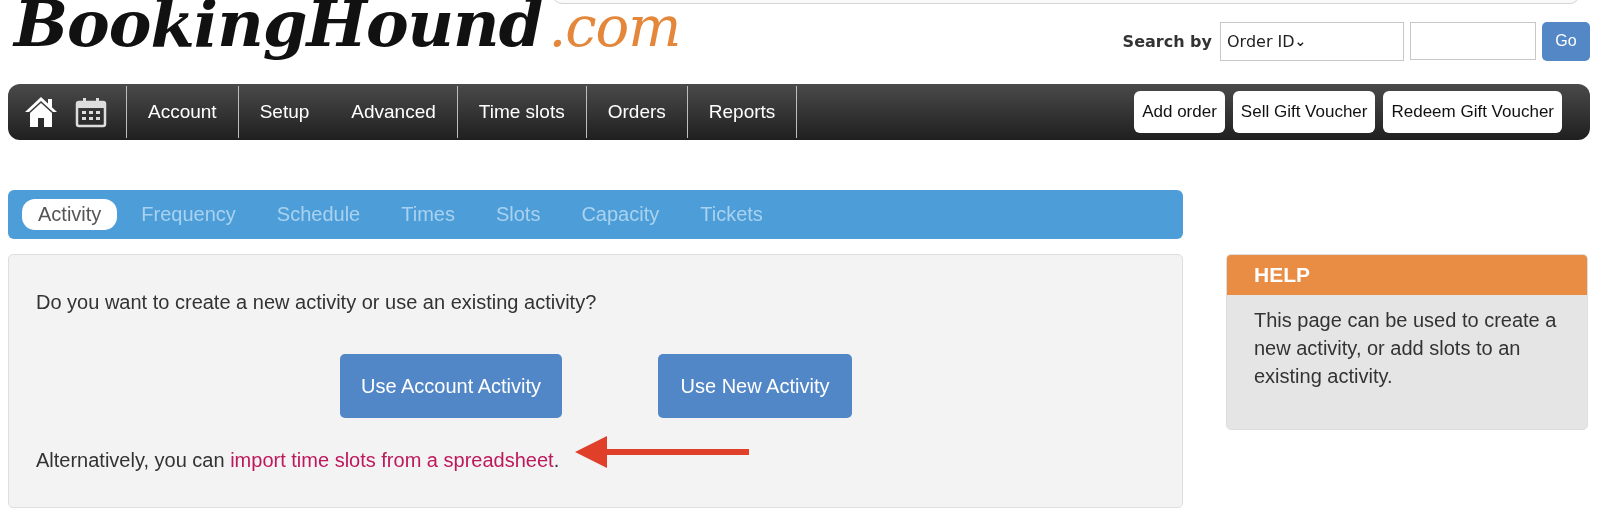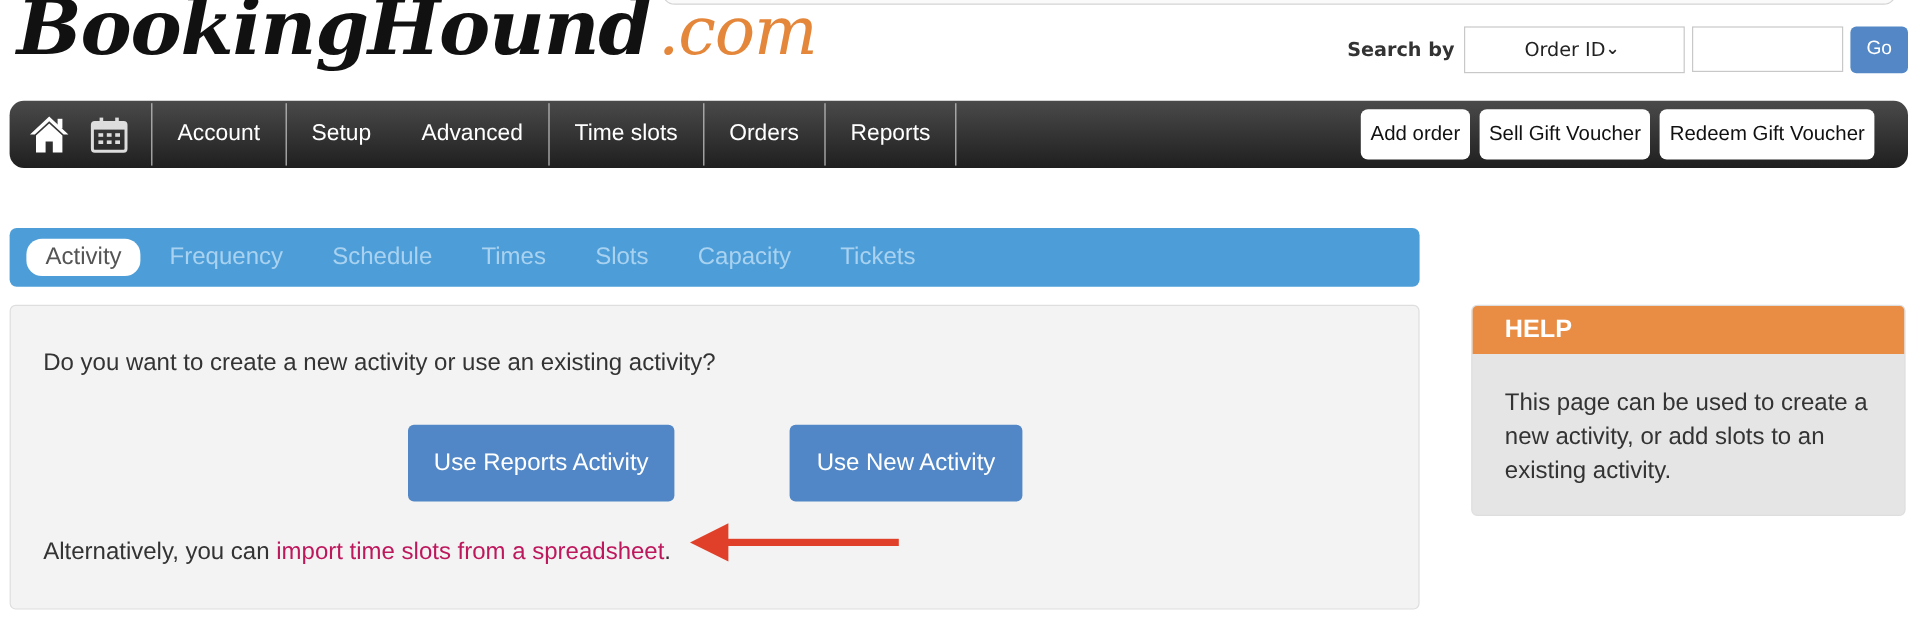--- a/index.html
+++ b/index.html
@@ -18,21 +18,21 @@
   }
   .logo .logo-main { font-family: "DejaVu Serif", serif; }
   .logo .logo-tld { color: #e4873b; font-weight: normal; font-size: 56px; margin-left: 6px; }
 
   .search-area {
     position: absolute; right: 10px; top: 21px; height: 40px; display: flex; align-items: center; gap: 6px;
   }
   .search-label { font-family: "DejaVu Sans", sans-serif; font-weight: bold; font-size: 16px; color: #333; margin-right: 2px; }
   .search-select {
     width: 184px; height: 39px; border: 1px solid #c8c8c8; background: #fff;
-    display: flex; align-items: center; justify-content: center; padding: 0 10px 0 6px;
+    display: flex; align-items: center; justify-content: flex-start; padding: 0 10px 0 6px;
     font-family: "DejaVu Sans", sans-serif; font-size: 16px; color: #222;
   }
   .search-select .chev { font-size: 14px; font-weight: bold; color: #222; }
   .search-input { width: 126px; height: 38px; border: 1px solid #c8c8c8; background: #fff; font-size: 16px; padding: 0 6px; }
   .go-button {
     width: 48px; height: 39px; background: #5387c6; border: none; border-radius: 5px;
     color: #fff; font-size: 16px; font-family: "Liberation Sans", sans-serif; margin-left: 0px;
   }
 
   
@@ -83,21 +83,21 @@
 
   
   .help-box {
     position: absolute; left: 1226px; top: 254px; width: 362px; height: 176px;
     background: #e5e5e5; border: 1px solid #dedede; border-radius: 5px; overflow: hidden;
   }
   .help-header {
     height: 40px; background: #e88d43; color: #fff; font-weight: bold; font-size: 21px;
     padding-left: 27px; display: flex; align-items: center;
   }
-  .help-body { padding: 27px 27px 0 27px; font-size: 20px; line-height: 28px; color: #333; }
+  .help-body { padding: 11px 27px 0 27px; font-size: 20px; line-height: 28px; color: #333; }
 </style>
 </head>
 <body>
 
 <div class="top-bar-edge"></div>
 
 <div class="logo">
   <span class="logo-main">BookingHound</span><span class="logo-tld">.com</span>
 </div>
 
@@ -159,21 +159,21 @@
   <div class="wizard-tab">Frequency</div>
   <div class="wizard-tab">Schedule</div>
   <div class="wizard-tab">Times</div>
   <div class="wizard-tab">Slots</div>
   <div class="wizard-tab">Capacity</div>
   <div class="wizard-tab">Tickets</div>
 </div>
 
 <div class="main-panel">
   <div class="question">Do you want to create a new activity or use an existing activity?</div>
-  <button class="action-btn btn-existing">Use Reports Activity</button>
+  <button class="action-btn btn-existing">Use Account Activity</button>
   <button class="action-btn btn-new">Use New Activity</button>
   <div class="alt-line">
     <span>Alternatively, you can </span><a>import time slots from a spreadsheet</a><span>.</span>
   </div>
   <svg class="arrow" width="180" height="36" viewBox="0 0 180 36">
     <polygon points="0,18 32,2 32,34" fill="#e0402a"></polygon>
     <rect x="28" y="15" width="146" height="6" fill="#e0402a"></rect>
   </svg>
 </div>
 

